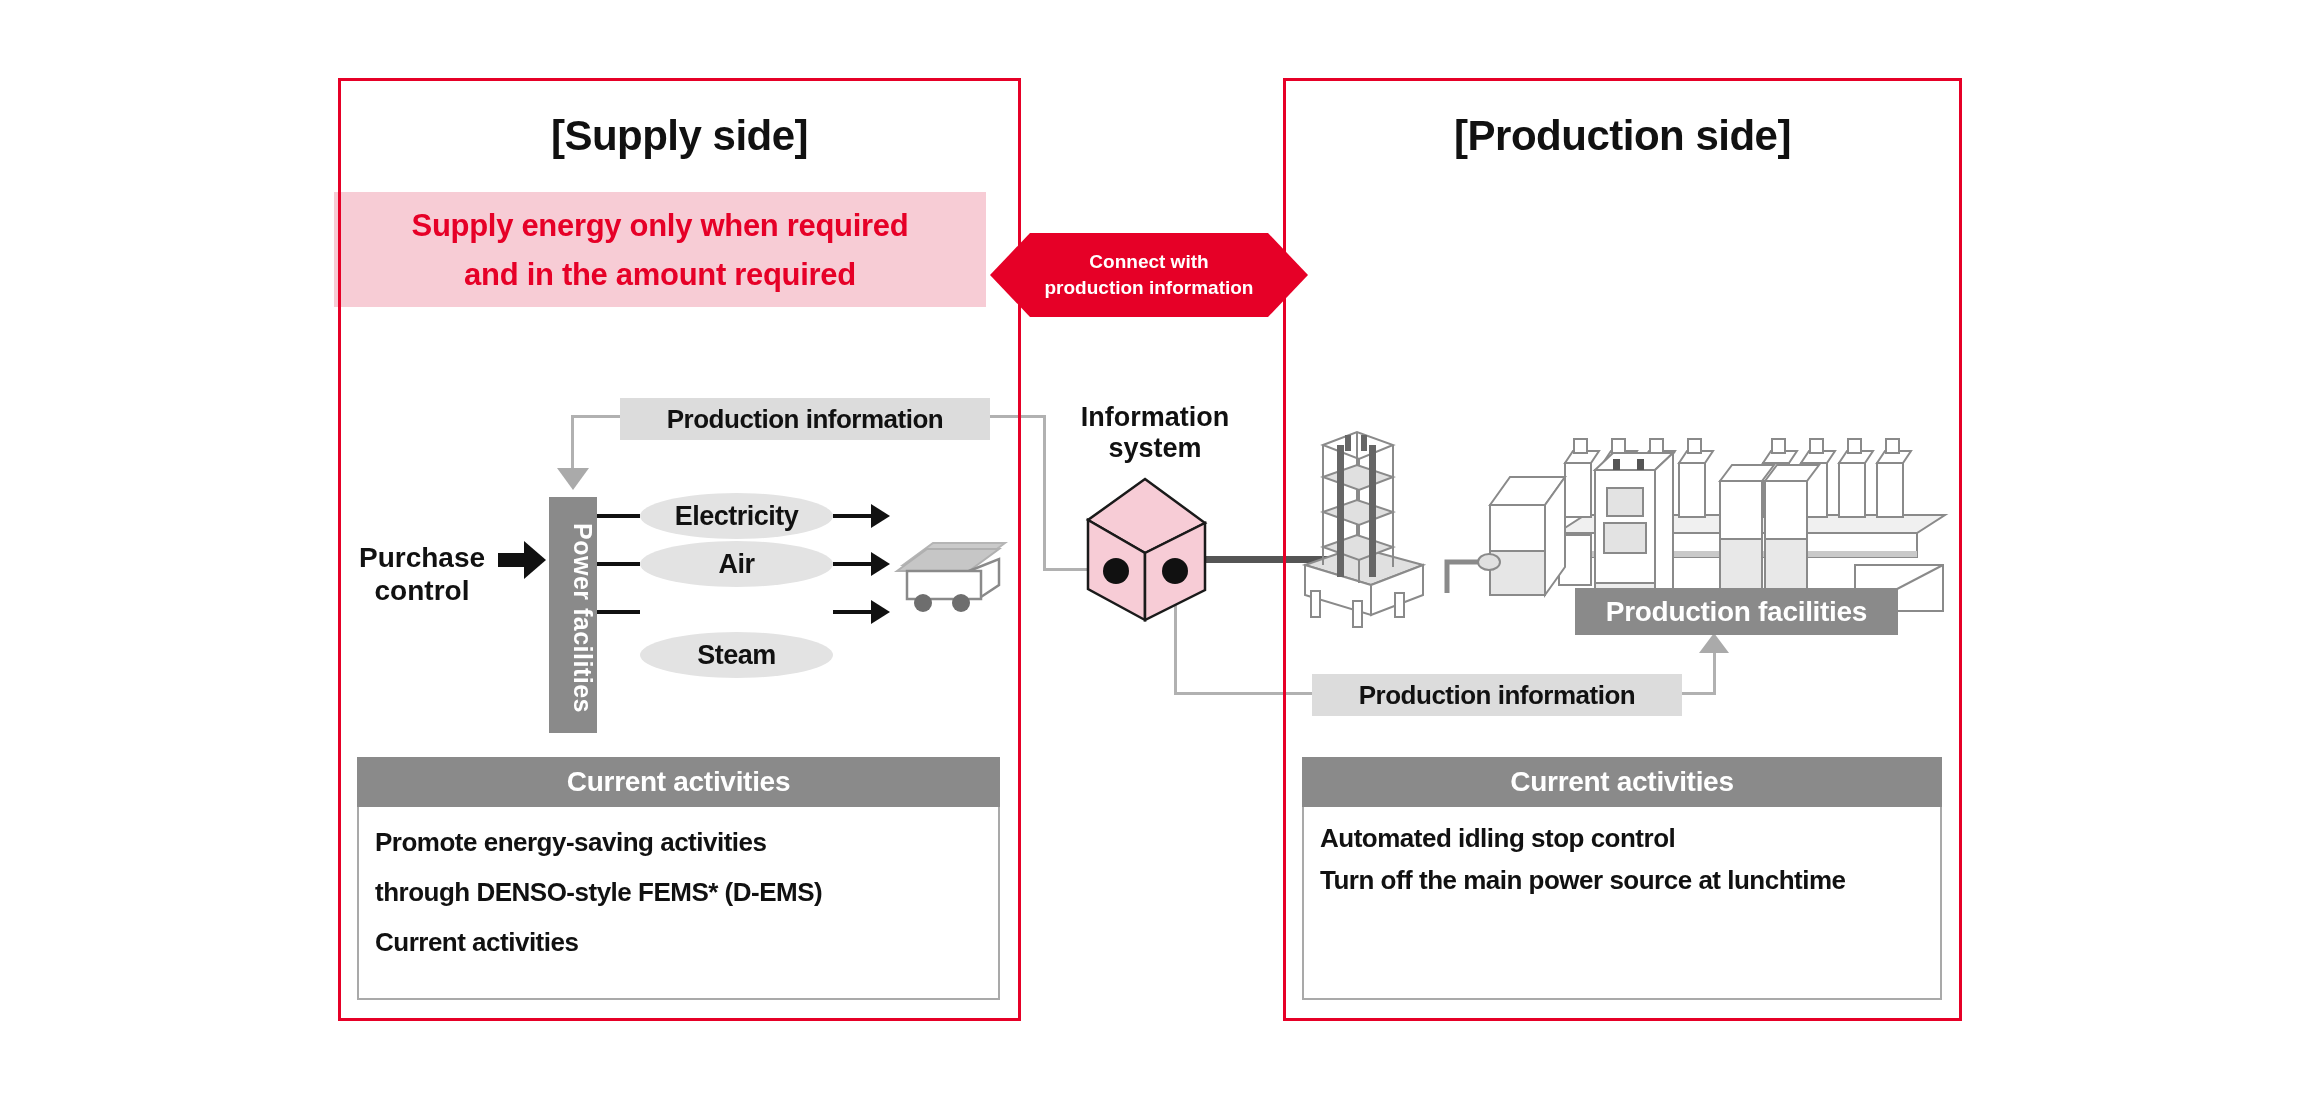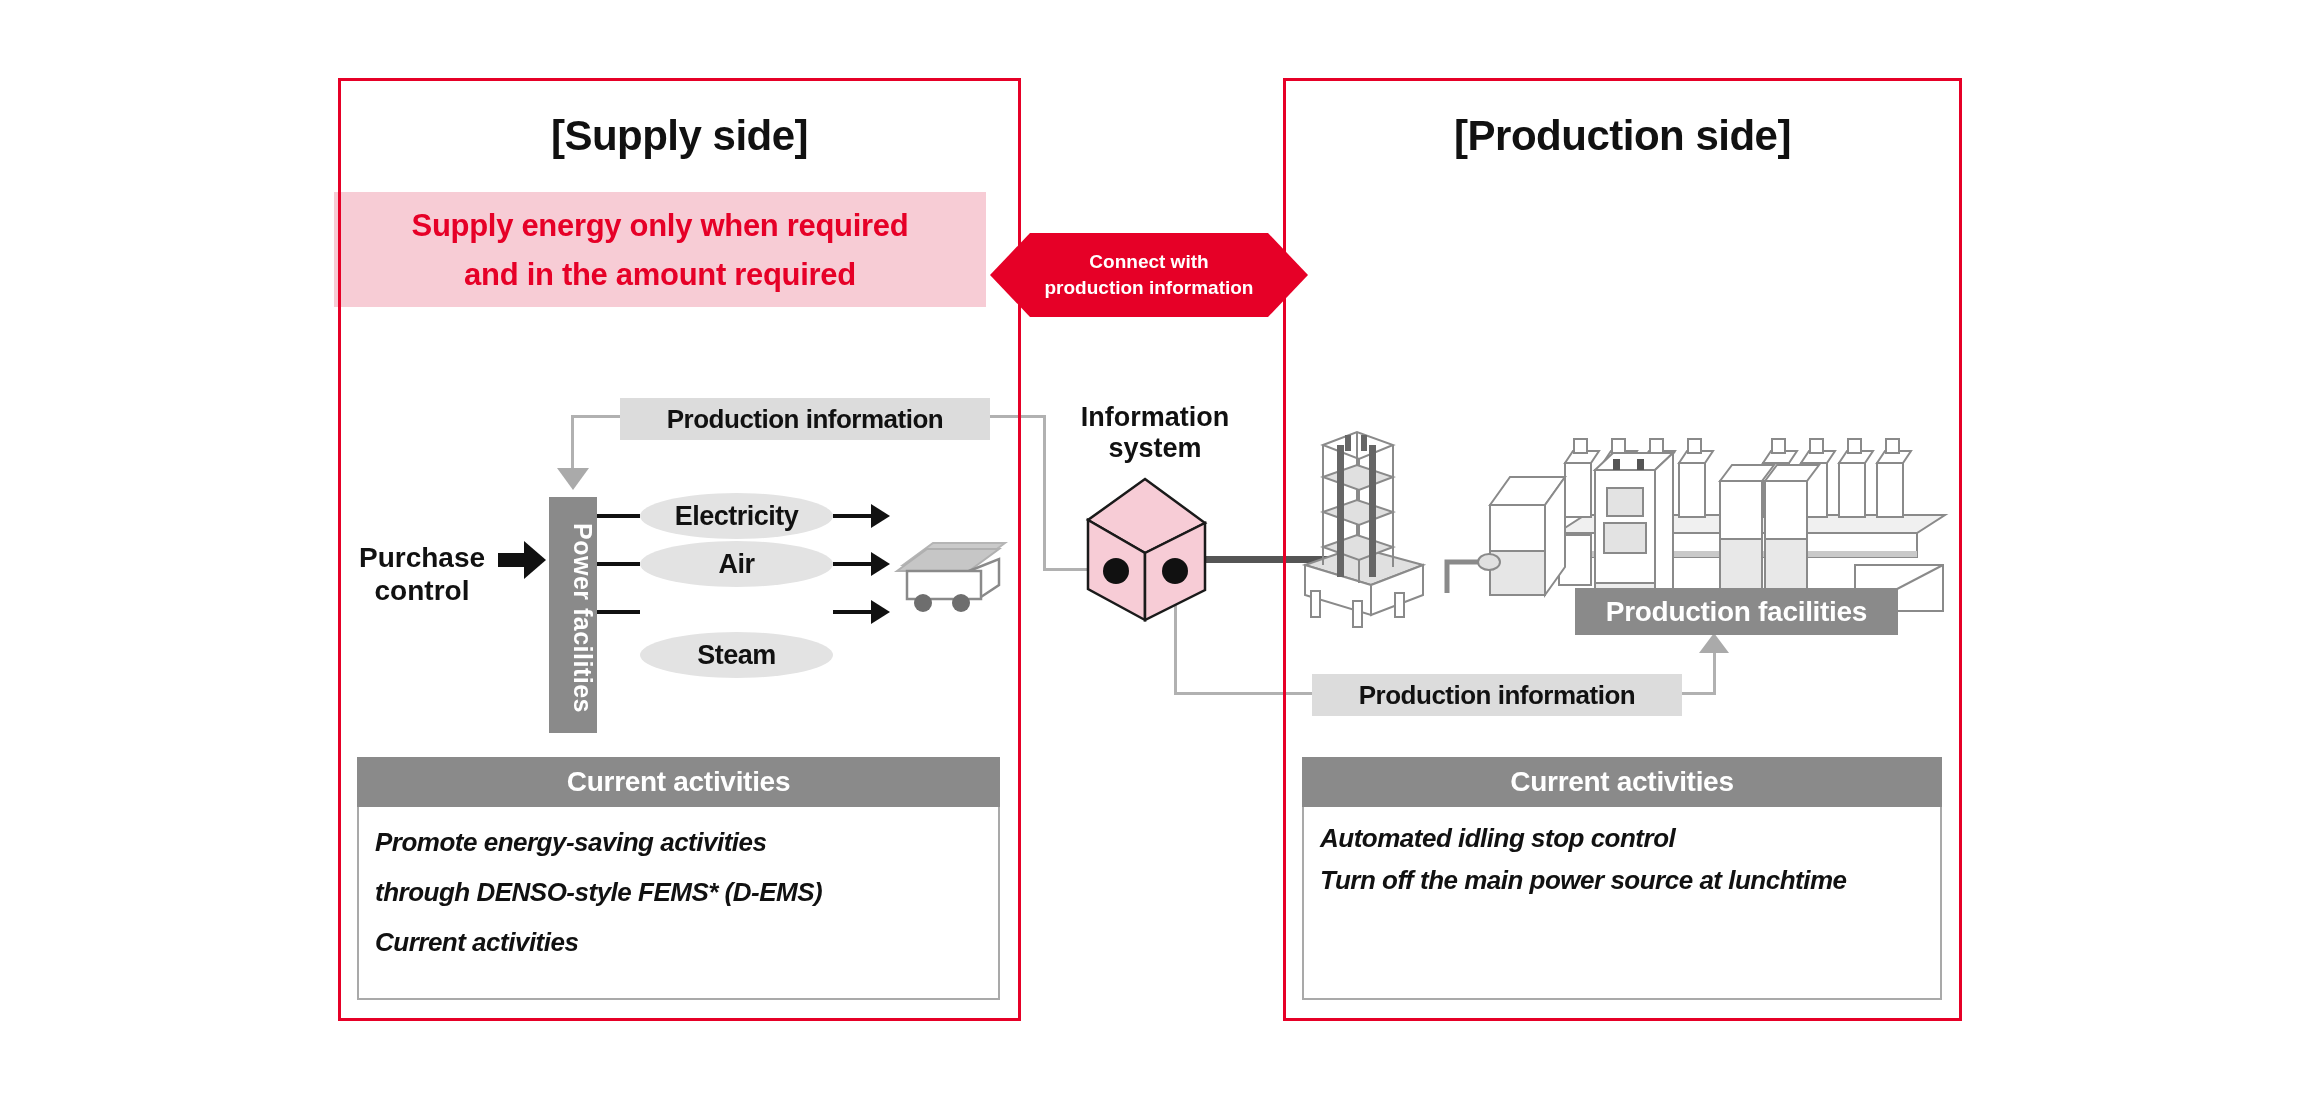--- a/index.html
+++ b/index.html
@@ -54,21 +54,20 @@
   }
   .blacktext{font-weight:bold;color:#111;text-align:center;white-space:pre-line;}
   
   .darkbanner{
     background:#8a8a8a;z-index:4;display:flex;align-items:center;justify-content:center;
     color:#fff;font-weight:bold;font-size:28px;letter-spacing:-0.3px;
   }
   .ca-body{
     background:#fff;border:2px solid #a9a9a9;border-top:none;z-index:3;box-sizing:border-box;
     padding:10px 0 0 16px;
-    font-style:italic;
   }
   .ca-line{font-weight:bold;font-size:26px;color:#111;letter-spacing:-0.5px;}
   .infosys{
     z-index:3;text-align:center;font-weight:bold;font-size:27px;line-height:31px;color:#111;white-space:pre-line;
   }
   svg{display:block;}
 </style>
 </head>
 <body>
 

